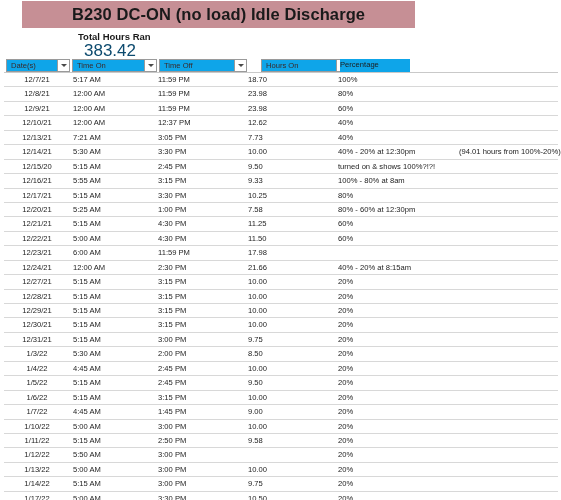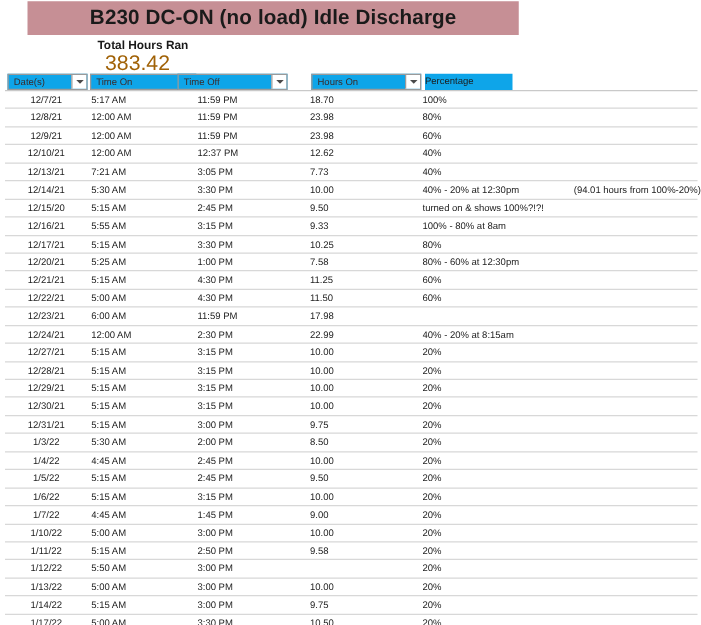--- a/index.html
+++ b/index.html
@@ -51,21 +51,21 @@
     font-weight: bold;
     color: #1a1a1a;
     white-space: nowrap;
   }
   .total-value {
     position: absolute;
     left: 84px;
     top: 41px;
     font-size: 17px;
     font-weight: 400;
-    color: #a16207;
+    color: #0c4a6e;
     white-space: nowrap;
   }
 
   
   .grid {
     position: absolute;
     left: 4px;
     top: 59px;
     width: 554px;
   }
@@ -109,22 +109,22 @@
     padding-left: 4px;
     white-space: nowrap;
   }
   .row.header .hdr.plain {
     border: none;
     padding-left: 0;
     color: #1c1c1c;
   }
   .hdr-date  { left: 2px;   width: 64px; }
   .hdr-on    { left: 68px;  width: 85px; }
-  .hdr-off   { left: 138px; width: 88px; }
-  .hdr-hours { left: 245px; width: 88px; }
+  .hdr-off   { left: 155px; width: 88px; }
+  .hdr-hours { left: 257px; width: 88px; }
   .hdr-pct   { left: 336px; width: 70px; }
 
   .filter-btn {
     position: absolute;
     right: 0;
     top: 0;
     width: 11px;
     height: 10.5px;
     border-left: 1px solid #9a9a9a;
     display: flex;
@@ -262,21 +262,21 @@
       <div class="row body">
         <div class="cell c-date">12/23/21</div>
         <div class="cell c-on">6:00 AM</div>
         <div class="cell c-off">11:59 PM</div>
         <div class="cell c-hours">17.98</div>
       </div>
       <div class="row body">
         <div class="cell c-date">12/24/21</div>
         <div class="cell c-on">12:00 AM</div>
         <div class="cell c-off">2:30 PM</div>
-        <div class="cell c-hours">22.99</div>
+        <div class="cell c-hours">21.66</div>
         <div class="cell c-pct">40% - 20% at 8:15am</div>
       </div>
       <div class="row body">
         <div class="cell c-date">12/27/21</div>
         <div class="cell c-on">5:15 AM</div>
         <div class="cell c-off">3:15 PM</div>
         <div class="cell c-hours">10.00</div>
         <div class="cell c-pct">20%</div>
       </div>
       <div class="row body">

